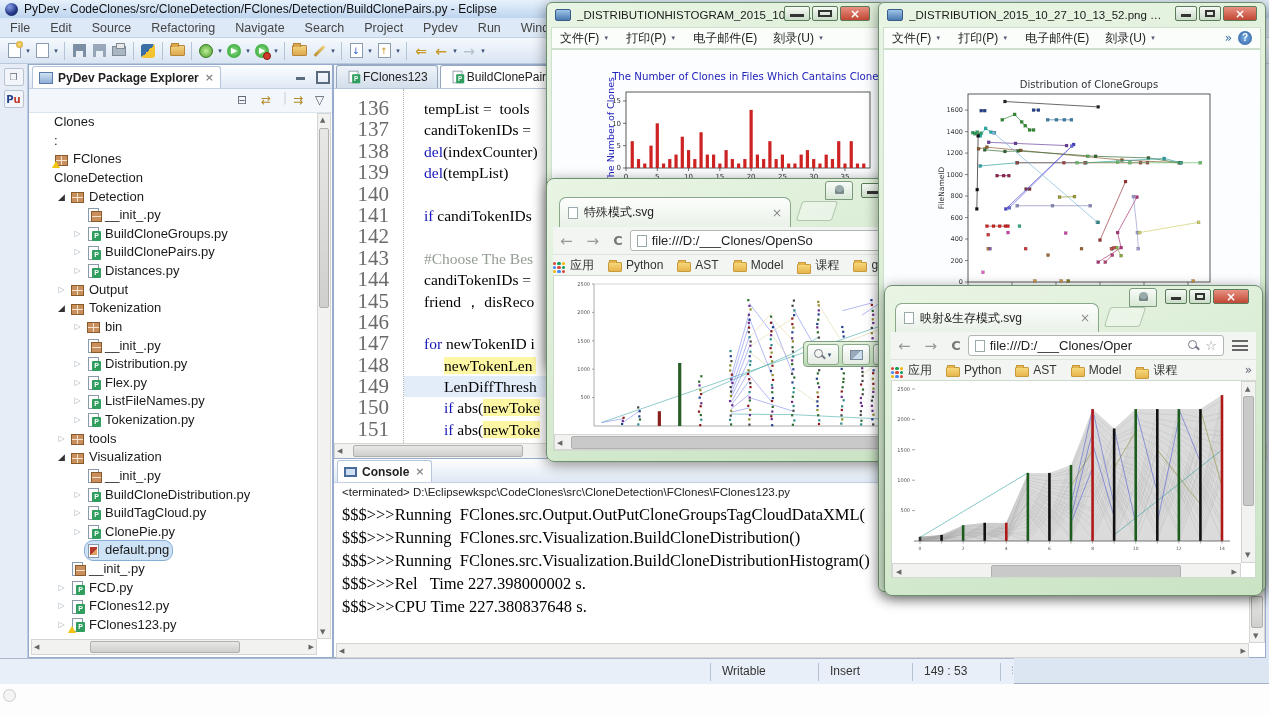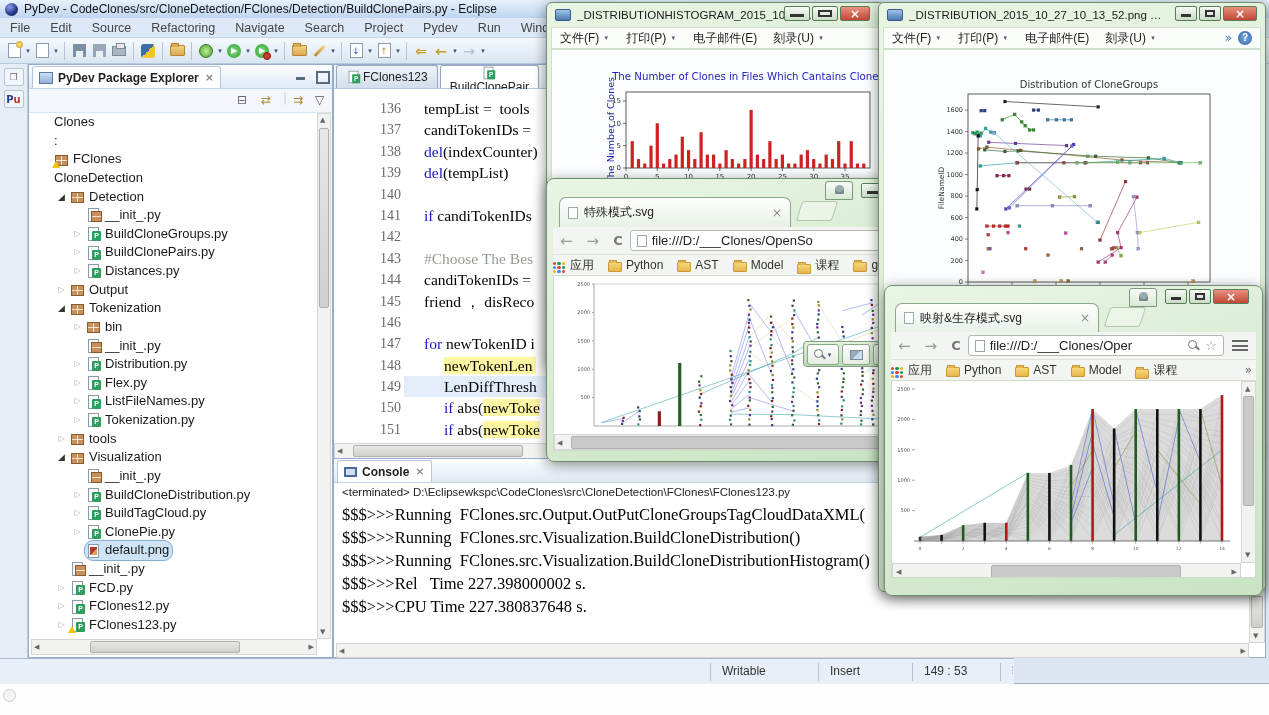--- a/index.html
+++ b/index.html
@@ -84,24 +84,24 @@
   .scroll-h { position:absolute; background:#f2f2f0; border:1px solid #d5d5d3; }
   .scroll-v { position:absolute; background:#f2f2f0; border:1px solid #d5d5d3; }
   .thumb { position:absolute; background:linear-gradient(#e8e8e6,#cfcfcd); border:1px solid #b0b0ae; border-radius:2px; }
   .sarr { position:absolute; font-size:7px; color:#666; font-family:"DejaVu Sans",sans-serif; line-height:12px; text-align:center; }
 
   
   #ed-panel { left:333px; top:64px; width:933px; height:394px; }
   #ed-tabbar { position:absolute; left:0; top:0; width:100%; height:24px; background:linear-gradient(#f4f8fc,#e2ebf5); border-bottom:1px solid #b6c6da; display:flex; align-items:flex-end; }
   .etab { height:23px; display:flex; align-items:center; padding:0 9px; font-size:12px; color:#222; border:1px solid #98a8bc; border-bottom:none;
     border-radius:3px 3px 0 0; margin-left:2px; background:linear-gradient(#eef3f9,#d2deeb); }
-  .etab.active { background:#fff;flex-direction:column; }
+  .etab.active { background:#fff; }
   .etab .ic { transform:scale(.9); margin-right:2px; }
-  #ed-gutter { position:absolute; left:12px; top:24px; width:70px; height:354px; background:#fff; border-right:1px dotted #b5b5b5;
-    font-family:"Liberation Serif",serif; font-size:14px; color:#6a6a6a; text-align:right; padding-right:14px; }
+  #ed-gutter { position:absolute; left:0; top:24px; width:70px; height:354px; background:#fff; border-right:1px dotted #b5b5b5;
+    font-family:"Liberation Serif",serif; font-size:21px; color:#6a6a6a; text-align:right; padding-right:14px; }
   #ed-code { position:absolute; left:70px; top:24px; right:0; height:354px; background:#fff; overflow:hidden;
     font-family:"Liberation Serif",serif; font-size:15.5px; color:#000; }
   .cl, .gl { height:21.4px; line-height:21.4px; white-space:pre; }
   .cl.cur { background:#e3edfa; }
   .cl .k { color:#1414b8; }
   .cl .c { color:#939d93; }
   .cl .h { background:#fdf6a3; }
   .cl.ind1 { padding-left:20px; } .cl.ind2 { padding-left:40px; }
 
   

